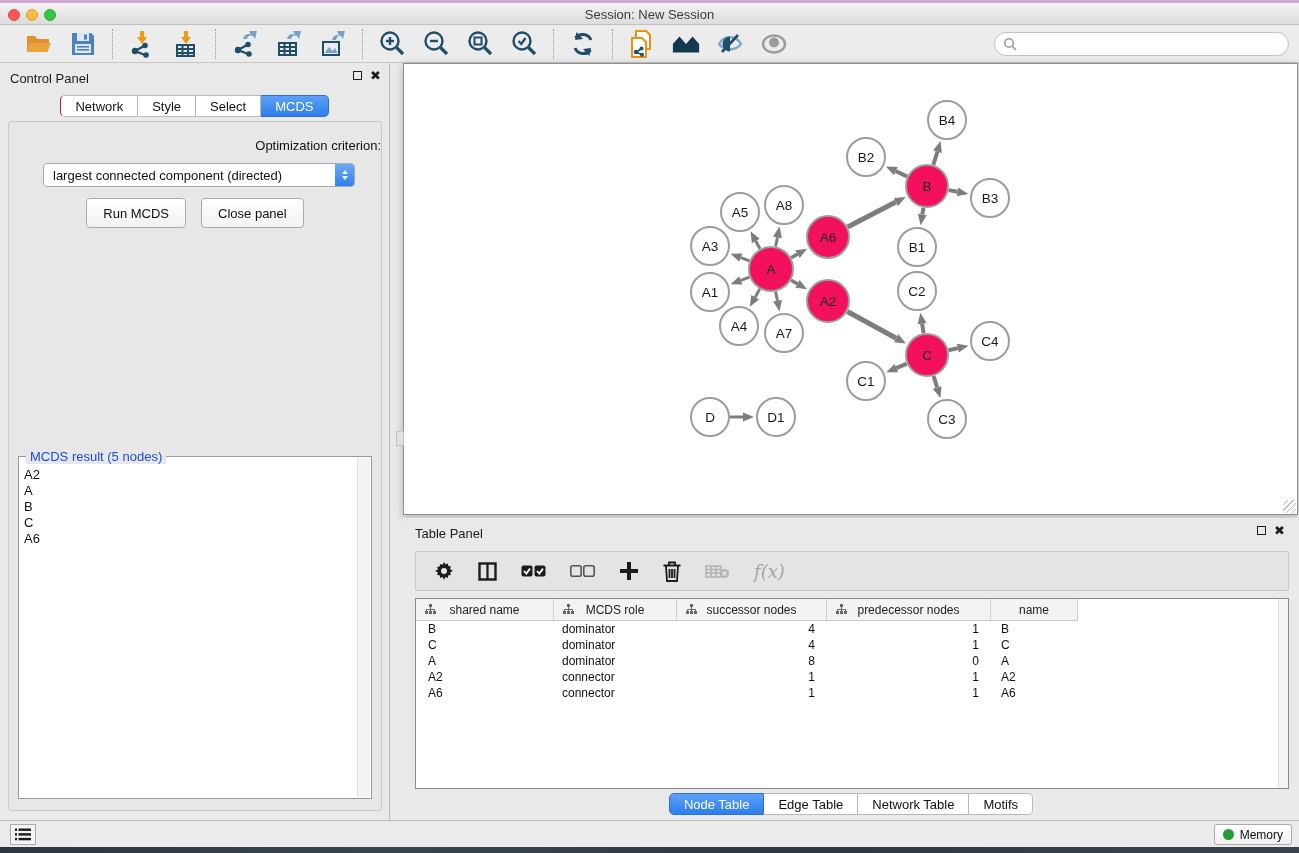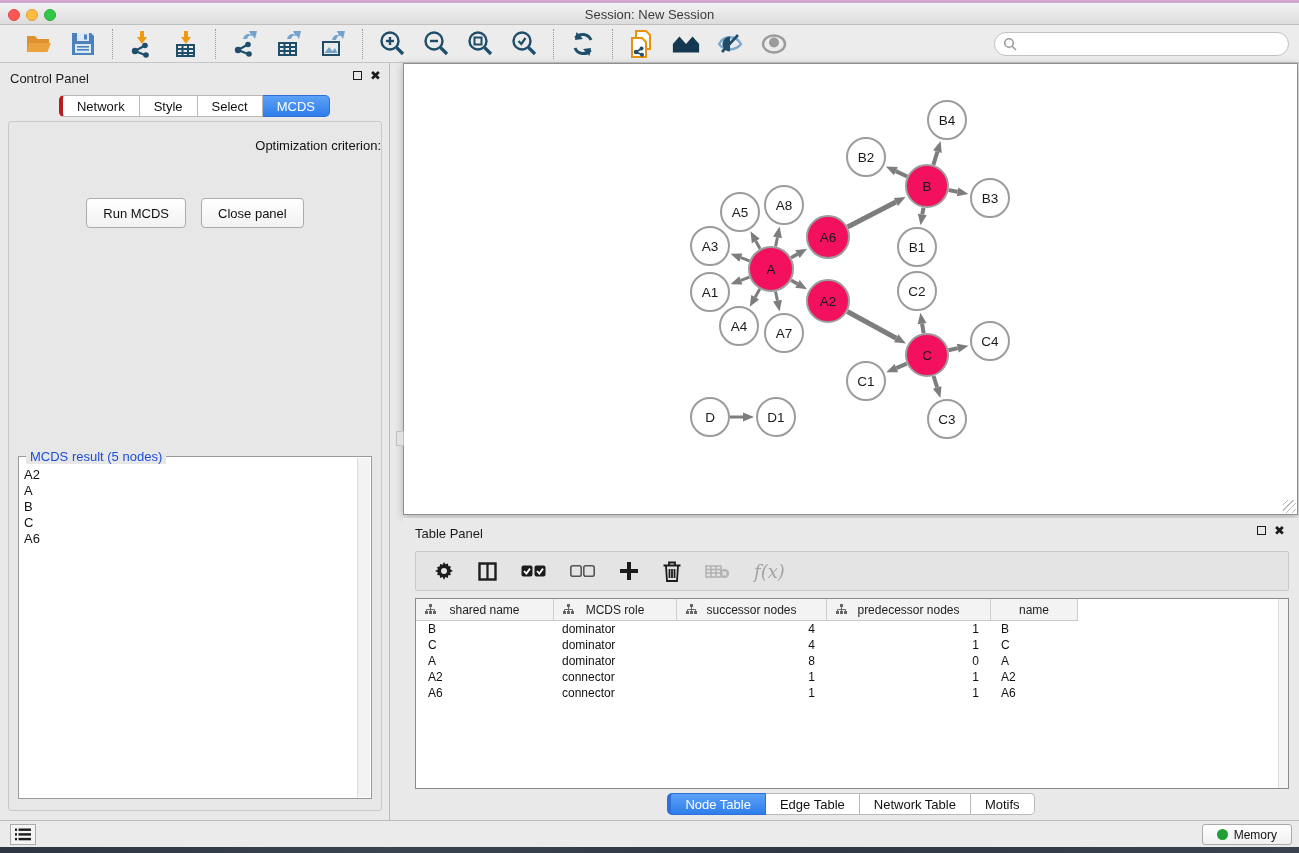--- a/index.html
+++ b/index.html
@@ -31,21 +31,21 @@
                    border-right:1px solid #b9b9b9; }
   .panel-head { position:relative; height:28px;padding-left:20px; }
   .panel-head .ph-title { position:absolute; left:10px; top:8px; font-size:13px; color:#1c1c1c; }
   .ph-icons { position:absolute; right:8px; top:8px; display:flex; gap:8px; align-items:center; }
   .float-box { width:9px; height:9px; border:1.5px solid #1c1c1c; display:inline-block; }
   .close-x { font-size:13px; font-weight:bold; color:#1c1c1c; line-height:9px; }
 
   .seg-tabs { display:flex; justify-content:center; margin-top:4px; }
   .seg-tab { height:22px; font-size:13px; padding:0 14px; display:flex; align-items:center;
              background:#fff; border:1px solid #b9b9b9; border-left:none; color:#111; cursor:default; }
-  .seg-tab:first-child { border-left:4px solid #b91c1c; border-radius:5px 0 0 5px; }
+  .seg-tab:first-child { border-left:1px solid #b91c1c; border-radius:5px 0 0 5px; }
   .seg-tab:last-child { border-radius:0 5px 5px 0; }
   .seg-tab.sel { background:linear-gradient(#5ba1f7,#2e7eea); border-color:#2e70d8; color:#fff; }
 
   .cp-body { position:absolute; left:8px; top:58px; width:374px; height:690px;
              border:1px solid #c9c9c9; border-radius:3px; background:#e7e7e7; }
   .opt-label { text-align:right; margin-top:16px; font-size:13px; color:#111; }
   .dropdown { position:absolute; left:34px; top:41px; width:312px; height:24px; background:#fff;
               border:1px solid #a9a9a9; border-radius:4px; display:flex; align-items:center; cursor:default; }
   .dropdown .dd-text { flex:1; font-size:13px; padding-left:9px; color:#111; white-space:nowrap; overflow:hidden; }
   .dd-stepper { width:19px; height:22px; border-radius:0 3px 3px 0; background:linear-gradient(#6aaaf8,#2e7eea);
@@ -99,21 +99,21 @@
   .dt-scroll { position:absolute; top:0; right:0; bottom:0; width:10px; background:#f4f4f4; border-left:1px solid #ddd; }
 
   .tp-tabs { position:absolute; left:0; top:271px; width:100%; display:flex; justify-content:center; }
 
   
   .statusbar { position:absolute; left:0; top:820px; width:1299px; height:27px; background:#ebebeb; border-top:1px solid #bdbdbd; }
   .list-btn { position:absolute; left:10px; top:3px; width:26px; height:21px; background:#f4f4f4; border:1px solid #ababab;
               display:flex; align-items:center; justify-content:center; cursor:default; }
   .memory-btn { position:absolute; right:7px; top:3px; height:21px; background:linear-gradient(#ffffff,#f0f0f0);
                 border:1px solid #ababab; border-radius:3px; display:flex; align-items:center; gap:6px;
-                padding:0 14px; font-size:12px; color:#111; cursor:default; }
+                padding:0 8px; font-size:12px; color:#111; cursor:default; }
   .mem-dot { width:11px; height:11px; border-radius:50%; background:#1e9e33; }
   .desktop-bottom { position:absolute; left:0; top:847px; width:1299px; height:6px;
                     background:linear-gradient(90deg,#2c3540,#3a4450 30%,#2e3742 60%,#39424d); }
 </style>
 </head>
 <body>
 
 <div class="desktop-top"></div>
 
 <div class="titlebar">
@@ -306,20 +306,27 @@
     </span>
   </div>
   <div class="seg-tabs" id="cp-tabs">
       <div class="seg-tab">Network</div>
       <div class="seg-tab">Style</div>
       <div class="seg-tab">Select</div>
       <div class="seg-tab sel">MCDS</div>
     </div>
   <div class="cp-body">
     <div class="opt-label">Optimization criterion:</div>
+    <div class="dropdown">
+      <span class="dd-text">largest connected component (directed)</span>
+      <span class="dd-stepper">
+          <i class="dd-up"></i>
+          <i class="dd-down"></i>
+        </span>
+    </div>
     <div class="cp-buttons">
       <button class="cp-btn">Run MCDS</button>
       <button class="cp-btn">Close panel</button>
     </div>
     <div class="result-box">
       <span class="result-legend">MCDS result (5 nodes)</span>
       <div class="result-list" id="result-list">
           <div>A2</div>
           <div>A</div>
           <div>B</div>

